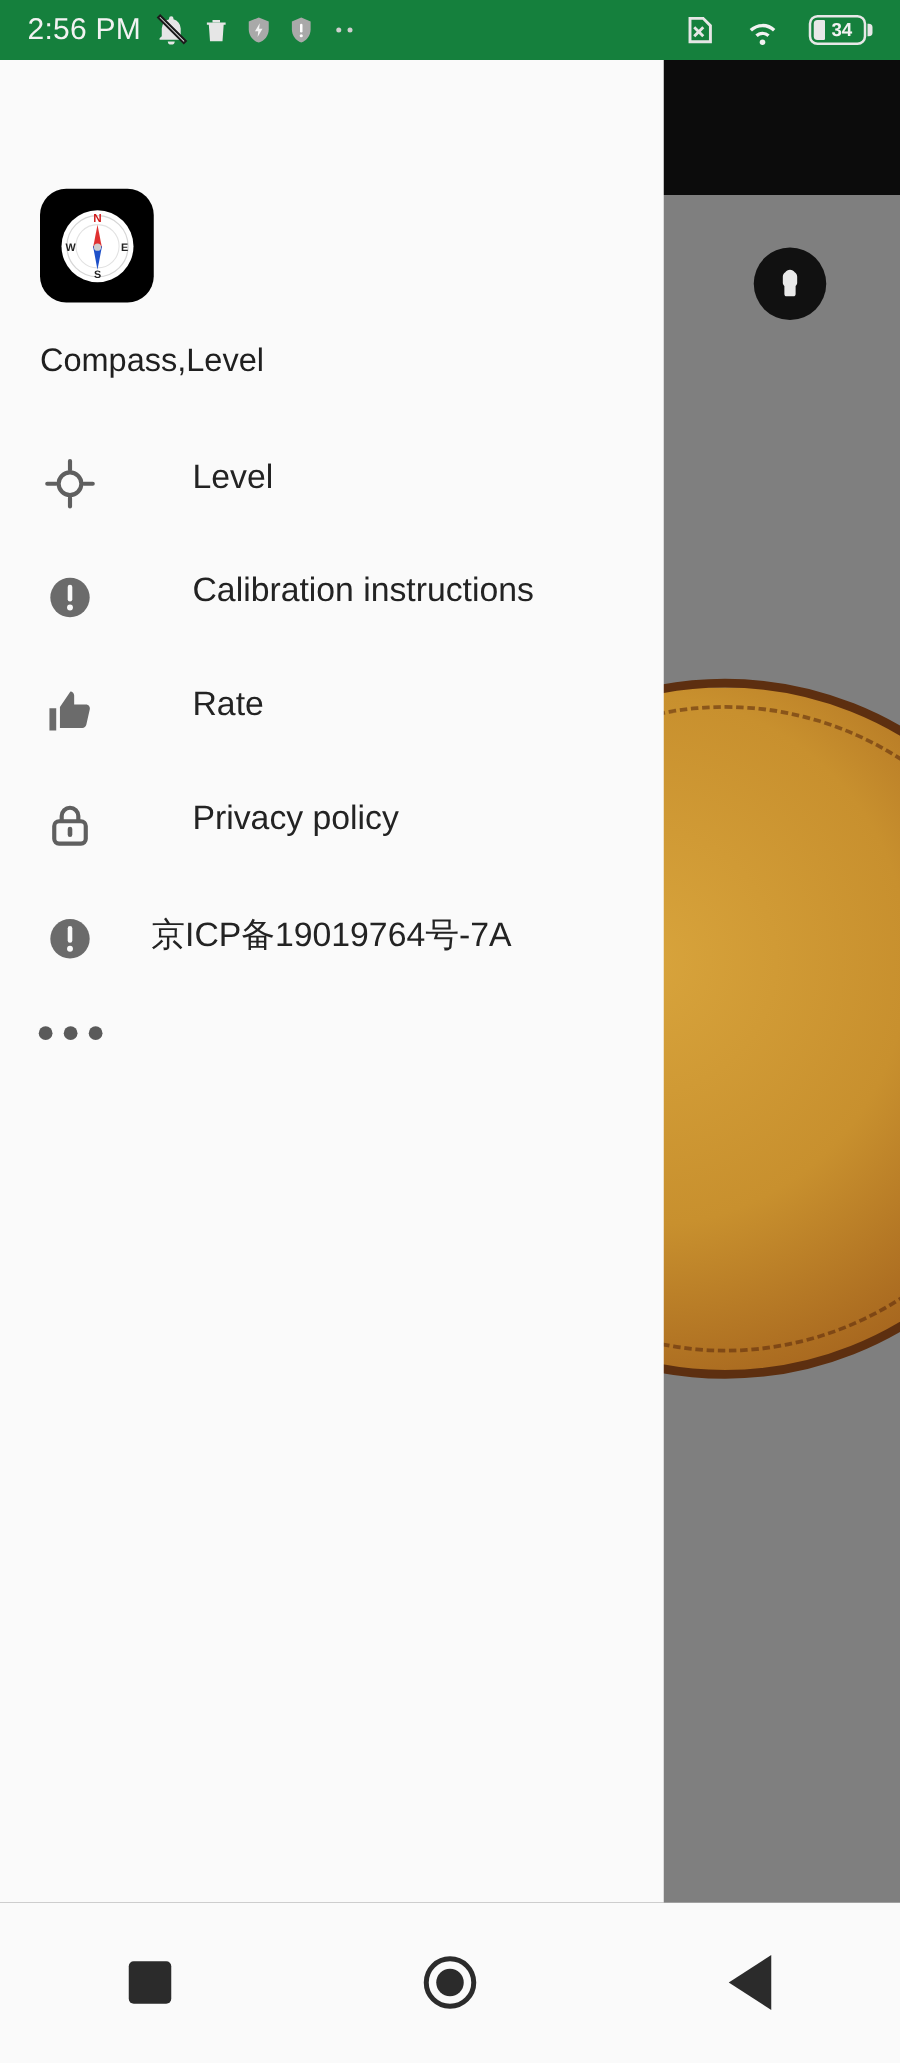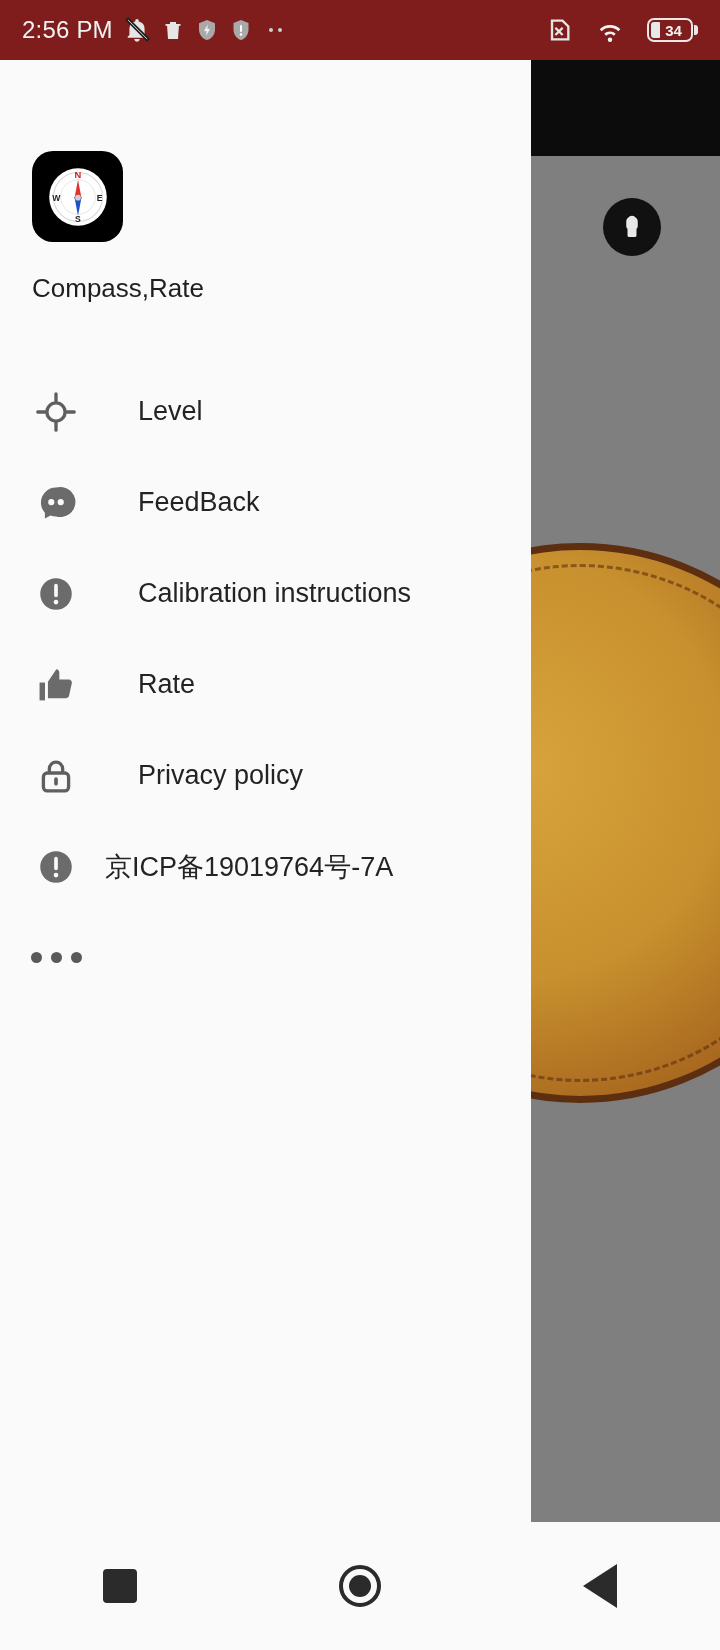--- a/index.html
+++ b/index.html
@@ -6,22 +6,22 @@
   html, body {
     width: 720px; height: 1650px;
     background: #000;
     font-family: "Liberation Sans", "DejaVu Sans", sans-serif;
     overflow: hidden;
   }
   #screen { position: relative; width: 720px; height: 1650px; overflow: hidden; background: #111; }
 
   
   #status-bar {
-    position: absolute; top: 0; left: 0; width: 720px; height: 60px;
-    background: #7f1d1d; display: flex; align-items: center;
+    position: absolute; top: 0; left: 0; width: 720px; height: 48px;
+    background: #15803d; display: flex; align-items: center;
     padding: 0 22px; z-index: 40;
   }
   #status-left { display: flex; align-items: center; gap: 10px; }
   .clock { color: #f2f2f2; font-size: 24px; letter-spacing: .2px; }
   .sicon { display: inline-flex; align-items: center; justify-content: center; }
   #status-right { margin-left: auto; display: flex; align-items: center; gap: 22px; }
   .dots-pair { display: flex; gap: 5px; align-items: center; margin-left: 6px; }
   .dots-pair i { width: 4px; height: 4px; border-radius: 50%; background: #cfcfcf; display: block; }
   .batt-wrap { display: flex; align-items: center; }
   .batt {
@@ -62,21 +62,21 @@
   }
   #drawer-header { padding: 103px 0 0 32px; }
   #app-icon {
     width: 91px; height: 91px; border-radius: 21px; background: #000;
     display: flex; align-items: center; justify-content: center;
   }
   #app-name { margin: 31px 0 0 0; font-size: 26px; color: #1f1f1f; }
 
   #menu { margin-top: 62px; }
   .menu-item {
-    display: flex; align-items: center; height: 91px; padding-left: 28px; cursor: pointer;
+    display: flex; align-items: flex-start; height: 91px; padding-left: 28px; cursor: pointer; gap: 16px;
   }
   .mi-icon { width: 56px; display: flex; align-items: center; justify-content: center; flex: 0 0 56px; }
   .mi-label { margin-left: 54px; font-size: 27px; color: #232323; white-space: nowrap; }
   .mi-label.cn { font-size: 27px; margin-left: 21px; }
 
   .tri-dots { display: flex; gap: 9px; align-items: center; }
   .tri-dots i { width: 11px; height: 11px; border-radius: 50%; background: #5a5a5a; display: block; }
 
   
   #nav-bar {
@@ -188,45 +188,35 @@
           <circle cx="50" cy="50" r="24" fill="none" stroke="#e2e2e2" stroke-width="1.2"></circle>
           <text x="50" y="23" font-size="13" font-weight="bold" fill="#d01c1c" text-anchor="middle" font-family="Liberation Sans, sans-serif">N</text>
           <text x="50" y="85" font-size="12" font-weight="bold" fill="#222" text-anchor="middle" font-family="Liberation Sans, sans-serif">S</text>
           <text x="80" y="55" font-size="12" font-weight="bold" fill="#222" text-anchor="middle" font-family="Liberation Sans, sans-serif">E</text>
           <text x="20" y="55" font-size="12" font-weight="bold" fill="#222" text-anchor="middle" font-family="Liberation Sans, sans-serif">W</text>
           <polygon points="50,26 55,52 45,52" fill="#e03131"></polygon>
           <polygon points="50,76 55,50 45,50" fill="#1e50c8"></polygon>
           <circle cx="50" cy="51" r="4" fill="#cfcfcf"></circle>
         </svg>
       </div>
-      <div id="app-name">Compass,Rate</div>
+      <div id="app-name">Compass,Level</div>
     </div>
 
     <div id="menu">
 
       <div class="menu-item">
         <span class="mi-icon">
           <svg width="42" height="42" viewBox="0 0 24 24">
             <circle cx="12" cy="12" r="5.2" fill="none" stroke="#5f5f5f" stroke-width="1.9"></circle>
             <path d="M12 1.6v4M12 18.4v4M1.6 12h4M18.4 12h4" stroke="#5f5f5f" stroke-width="1.9" stroke-linecap="round"></path>
           </svg>
         </span>
         <span class="mi-label">Level</span>
       </div>
 
-      <div class="menu-item">
-        <span class="mi-icon">
-          <svg width="42" height="42" viewBox="0 0 24 24">
-            <path d="M12 3.2a8.6 8.6 0 0 0-8.6 8.6c0 2.2.85 4.2 2.25 5.7v3.3l3.2-1.7c1 .35 2.05.55 3.15.55a8.6 8.6 0 1 0 0-16.45z" fill="#6b6b6b"></path>
-            <circle cx="9.3" cy="11.5" r="1.75" fill="#fafafa"></circle>
-            <circle cx="14.7" cy="11.5" r="1.75" fill="#fafafa"></circle>
-          </svg>
-        </span>
-        <span class="mi-label">FeedBack</span>
-      </div>
 
       <div class="menu-item">
         <span class="mi-icon">
           <svg width="42" height="42" viewBox="0 0 24 24">
             <circle cx="12" cy="12" r="9" fill="#6b6b6b"></circle>
             <rect x="10.95" y="6.2" width="2.1" height="7.6" rx="1.05" fill="#fafafa"></rect>
             <circle cx="12" cy="16.6" r="1.35" fill="#fafafa"></circle>
           </svg>
         </span>
         <span class="mi-label">Calibration instructions</span>

